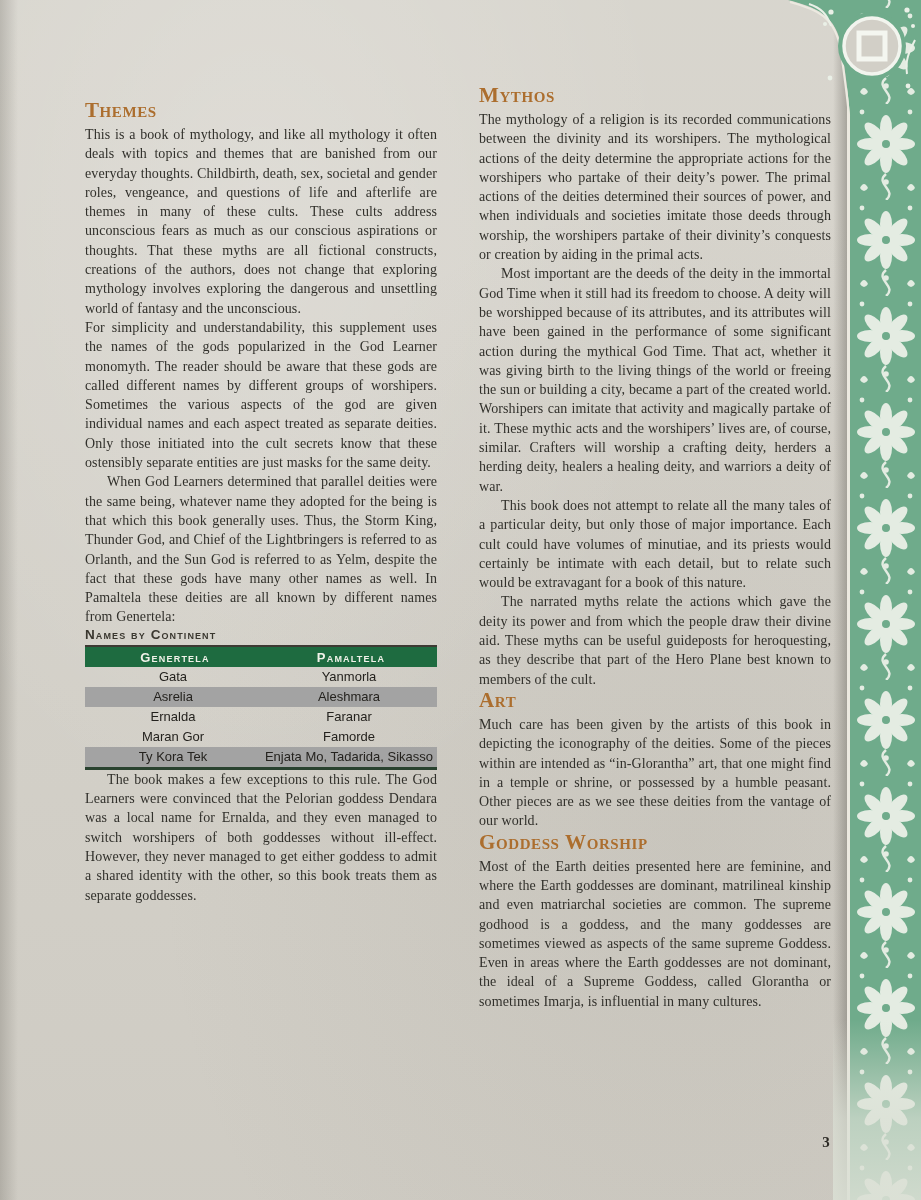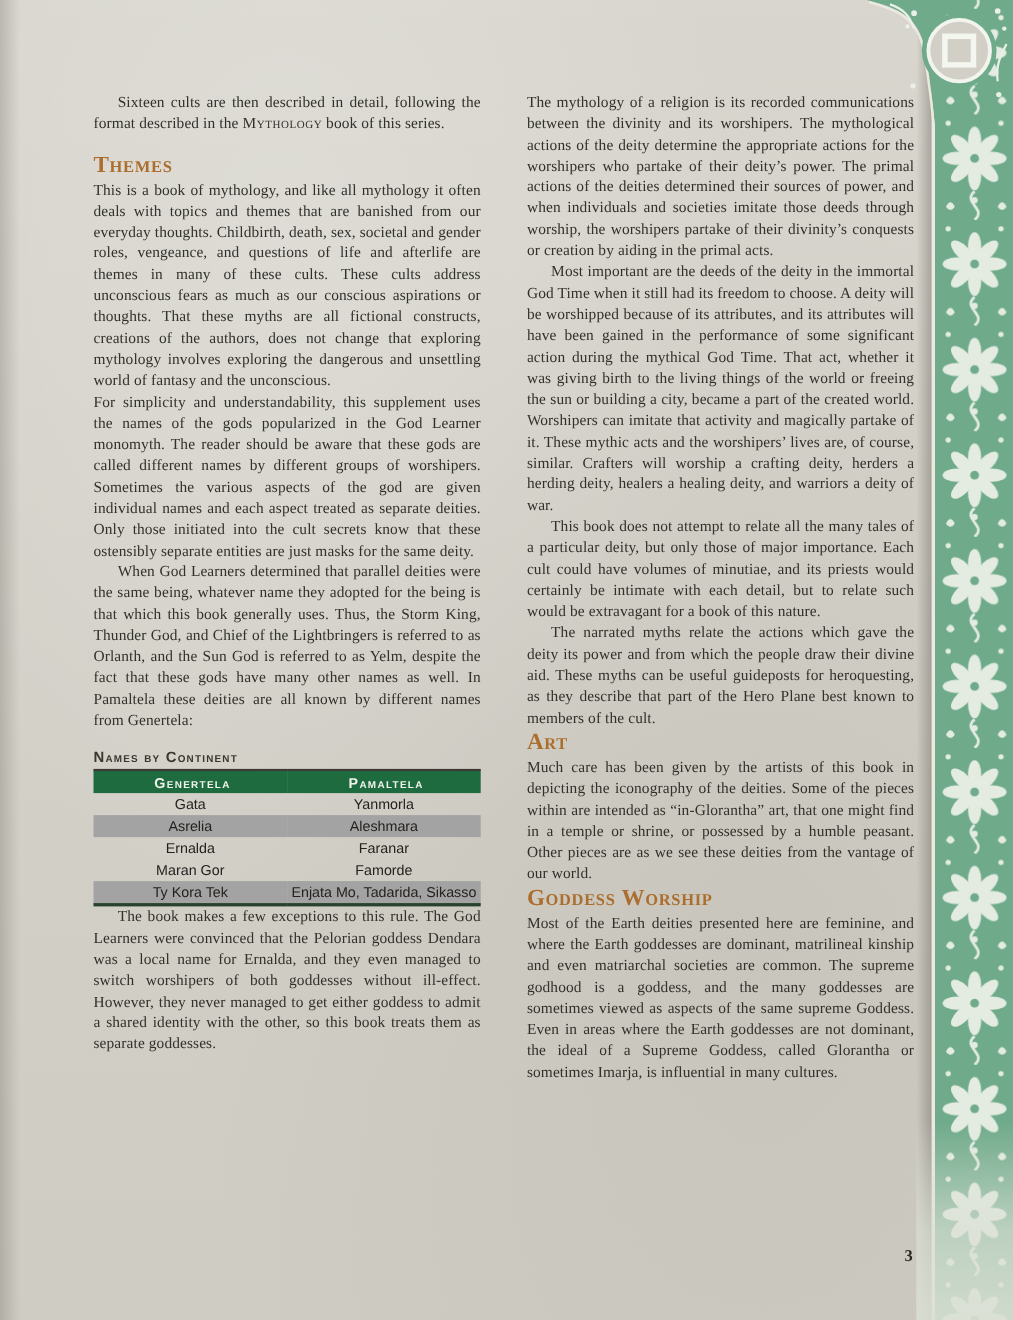--- a/index.html
+++ b/index.html
@@ -36,21 +36,21 @@
 
   h2.section-heading {
     margin:15px 0 4px 0;
     font-family:"Liberation Serif", serif;
     font-variant:small-caps; font-weight:bold;
     font-size:21px; line-height:22px;
     color:#ac6e2e; letter-spacing:.6px;
   }
   .col-right h2.section-heading:first-child { margin-top:0; }
 
-  .table-block { margin-top:16px; }
+  .table-block { }
   .table-title {
     font-family:"Liberation Sans", sans-serif;
     font-variant:small-caps; font-weight:bold;
     font-size:13.5px; color:#3a372f; letter-spacing:1.1px;
     margin:0 0 3px 0;
   }
   table.names-table {
     width:100%; border-collapse:collapse;
     border-top:2px solid #3d3a33;
     border-bottom:3px solid #29422f;
@@ -79,21 +79,20 @@
 
   .border-svg { position:absolute; right:0; top:0; }
 </style>
 </head>
 <body>
 
 <div class="paper-texture"></div>
 <div class="left-edge-shadow"></div>
 
 <div class="col col-left">
-  <p class="body-text indent"><span>Sixteen cults are then described in detail, following the format described in the </span><span class="sc">Mythology</span><span> book of this series.</span></p>
 
   <section>
     <h2 class="section-heading">Themes</h2>
     <p class="body-text">This is a book of mythology, and like all mythology it often deals with topics and themes that are banished from our everyday thoughts. Childbirth, death, sex, societal and gender roles, vengeance, and questions of life and afterlife are themes in many of these cults. These cults address unconscious fears as much as our conscious aspirations or thoughts. That these myths are all fictional constructs, creations of the authors, does not change that exploring mythology involves exploring the dangerous and unsettling world of fantasy and the unconscious.</p>
   </section>
 
   <section>
     <p class="body-text">For simplicity and understandability, this supplement uses the names of the gods popularized in the God Learner monomyth. The reader should be aware that these gods are called different names by different groups of worshipers. Sometimes the various aspects of the god are given individual names and each aspect treated as separate deities. Only those initiated into the cult secrets know that these ostensibly separate entities are just masks for the same deity.</p>
     <p class="body-text indent">When God Learners determined that parallel deities were the same being, whatever name they adopted for the being is that which this book generally uses. Thus, the Storm King, Thunder God, and Chief of the Lightbringers is referred to as Orlanth, and the Sun God is referred to as Yelm, despite the fact that these gods have many other names as well. In Pamaltela these deities are all known by different names from Genertela:</p>
   </section>
@@ -130,20 +129,21 @@
         </tr>
       </tbody>
     </table>
   </div>
 
   <p class="body-text indent exceptions">The book makes a few exceptions to this rule. The God Learners were convinced that the Pelorian goddess Dendara was a local name for Ernalda, and they even managed to switch worshipers of both goddesses without ill-effect. However, they never managed to get either goddess to admit a shared identity with the other, so this book treats them as separate goddesses.</p>
 </div>
 
 <div class="col col-right">
   <section>
+    <h2 class="section-heading">Mythos</h2>
     <p class="body-text">The mythology of a religion is its recorded communications between the divinity and its worshipers. The mythological actions of the deity determine the appropriate actions for the worshipers who partake of their deity’s power. The primal actions of the deities determined their sources of power, and when individuals and societies imitate those deeds through worship, the worshipers partake of their divinity’s conquests or creation by aiding in the primal acts.</p>
     <p class="body-text indent">Most important are the deeds of the deity in the immortal God Time when it still had its freedom to choose. A deity will be worshipped because of its attributes, and its attributes will have been gained in the performance of some significant action during the mythical God Time. That act, whether it was giving birth to the living things of the world or freeing the sun or building a city, became a part of the created world. Worshipers can imitate that activity and magically partake of it. These mythic acts and the worshipers’ lives are, of course, similar. Crafters will worship a crafting deity, herders a herding deity, healers a healing deity, and warriors a deity of war.</p>
     <p class="body-text indent">This book does not attempt to relate all the many tales of a particular deity, but only those of major importance. Each cult could have volumes of minutiae, and its priests would certainly be intimate with each detail, but to relate such would be extravagant for a book of this nature.</p>
     <p class="body-text indent">The narrated myths relate the actions which gave the deity its power and from which the people draw their divine aid. These myths can be useful guideposts for heroquesting, as they describe that part of the Hero Plane best known to members of the cult.</p>
   </section>
 
   <section>
     <h2 class="section-heading">Art</h2>
     <p class="body-text">Much care has been given by the artists of this book in depicting the iconography of the deities. Some of the pieces within are intended as “in-Glorantha” art, that one might find in a temple or shrine, or possessed by a humble peasant. Other pieces are as we see these deities from the vantage of our world.</p>
   </section>

